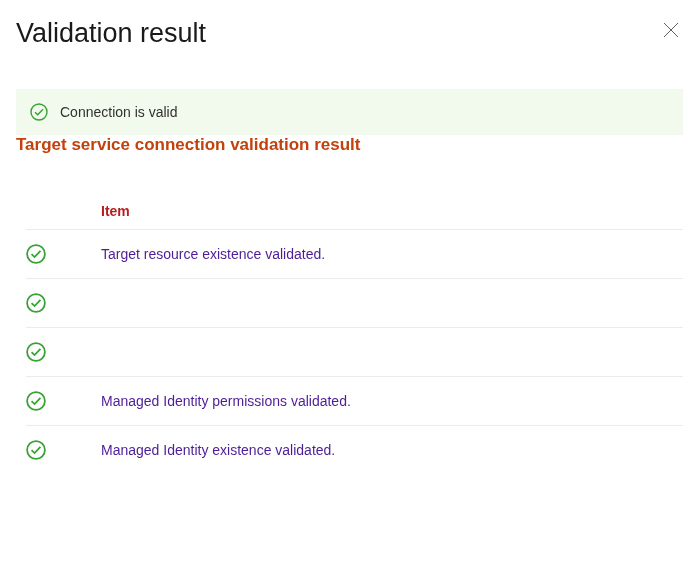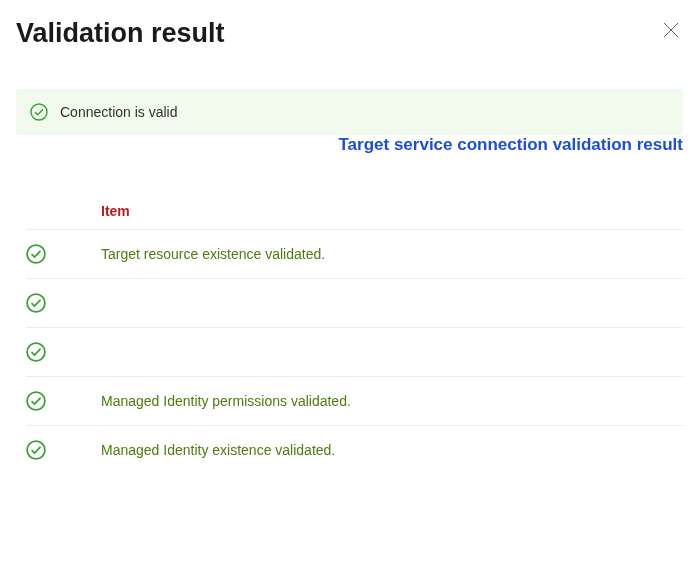--- a/index.html
+++ b/index.html
@@ -16,21 +16,21 @@
       color: #323130;
     }
     .header {
       display: flex;
       justify-content: space-between;
       align-items: flex-start;
       margin-bottom: 40px;
     }
     .title {
       font-size: 27px;
-      font-weight: 700;
+      font-weight: 400;
       color: #1b1a19;
     }
     .close-btn {
       background: none;
       border: none;
       cursor: pointer;
       padding: 4px;
       color: #605e5c;
       display: flex;
       align-items: center;
@@ -43,23 +43,22 @@
       align-items: center;
       gap: 12px;
     }
     .banner-text {
       font-size: 14px;
       color: #323130;
     }
     .section-title {
       font-size: 17px;
       font-weight: 600;
-      color: #1d4ed8;
+      color: #c2410c;
       margin-bottom: 38px;
-      text-align: right;
     }
     .table-container {
       padding-left: 10px;
     }
     .table-header {
       display: flex;
       padding: 10px 0 10px 0;
     }
     .col-status {
       width: 75px;
@@ -75,21 +74,21 @@
       padding: 14px 0;
       border-top: 1px solid #edebe9;
     }
     .row-icon {
       width: 75px;
       display: flex;
       align-items: center;
     }
     .row-text {
       font-size: 14px;
-      color: #4d7c0f;
+      color: #4c1d95;
     }
     .check-icon {
       display: inline-flex;
     }
   </style>
 </head>
 <body>
 
 <div class="header">
   <h1 class="title">Validation result</h1>

